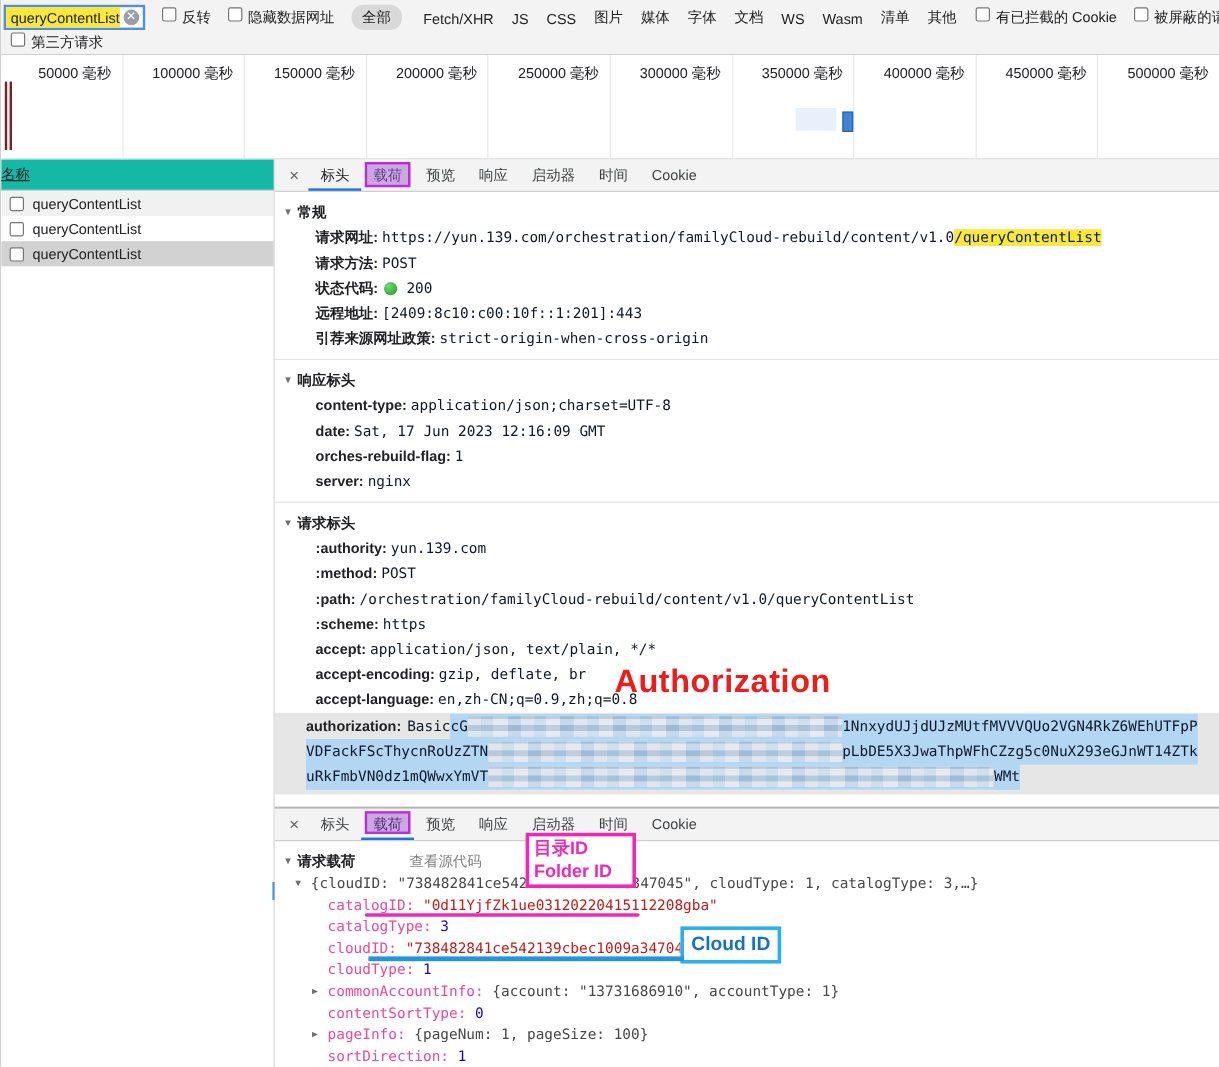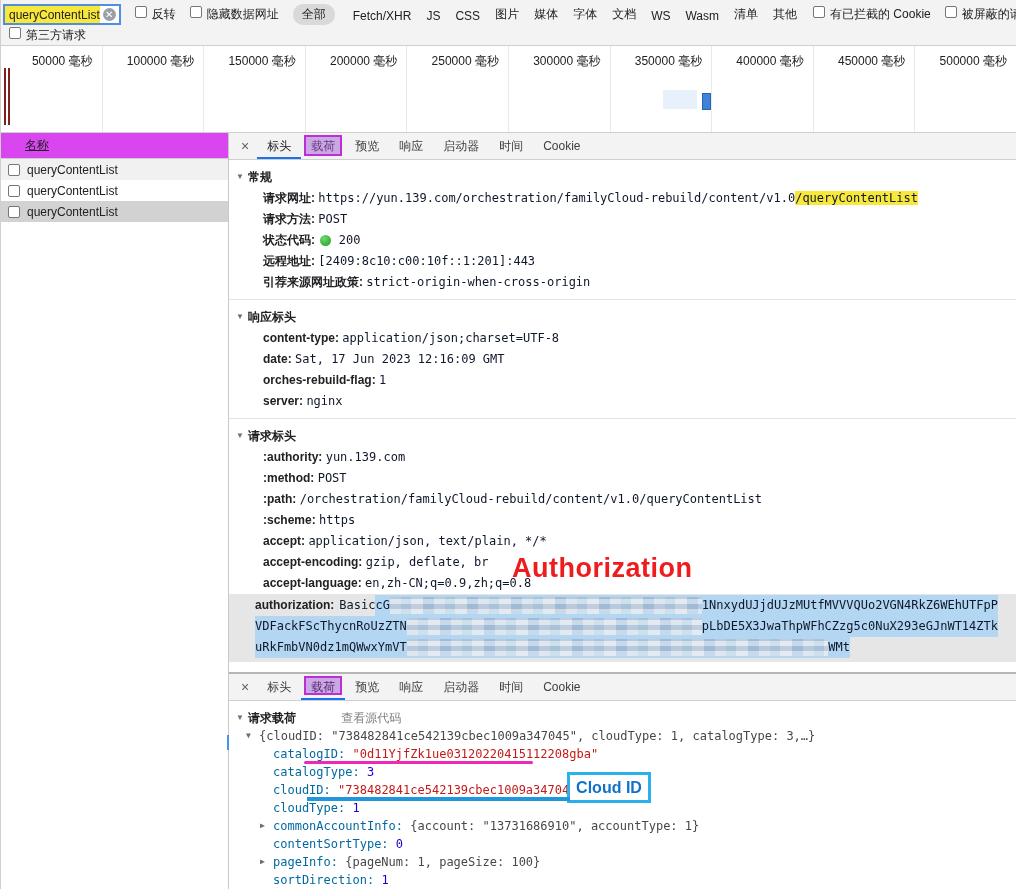--- a/index.html
+++ b/index.html
@@ -26,21 +26,21 @@
   
   .timeline { position:relative; height:87px; border-bottom:1px solid #cfcfcf; display:flex; background:#fff; }
   .tl-col { flex:1; border-right:1px solid #e9e9e9; text-align:right; padding:7px 9px 0 0; color:#202124; overflow:hidden; white-space:nowrap; }
   .tl-redbar { position:absolute; width:2px; height:57px; top:22px; background:#7d2020; }
   .tl-bluebar { position:absolute; left:701px; top:47px; width:9px; height:17px; background:#3f83d6; border:1px solid #2a64b0; }
   .tl-ghost { position:absolute; left:662px; top:44px; width:34px; height:19px; background:rgba(100,160,225,0.15); }
 
   
   .main { display:flex; height:756px; }
   .left { width:228px; flex:none; border-right:1px solid #c9c9c9; background:#fff; position:relative; }
-  .left-header { height:26px; line-height:25px; padding-left:24px; background:#d946ef; border-bottom:1px solid #cfcfcf; color:#202124;text-decoration:underline; }
+  .left-header { height:26px; line-height:25px; padding-left:0; background:#14b8a6; border-bottom:1px solid #cfcfcf; color:#202124;text-decoration:underline; }
   .req-row { height:21px; display:flex; align-items:center; gap:7px; padding-left:7px; white-space:nowrap; }
   .req-row.shade { background:#f1f1f1; }
   .req-row.selected { background:#d2d2d2; }
   .left-tick { position:absolute; right:-2px; top:602px; width:3px; height:15px; background:#4596e0; }
 
   .right { flex:1; display:flex; flex-direction:column; position:relative; background:#fff; }
 
   
   .tabbar { height:27px; flex:none; background:#f3f3f3; border-bottom:1px solid #cfcfcf; display:flex; align-items:stretch; padding-left:8px; }
   .close-x { font-size:14px; color:#5f6368; align-self:center; padding:0 8px 0 4px; }
@@ -77,21 +77,21 @@
   
   .payload-panel { flex:1; border-top:2px solid #b5b5b5; display:flex; flex-direction:column; background:#fff; }
   .payload-body { flex:1; padding:8px 0 0 0; overflow:hidden; }
   .pl-title-row { line-height:18px; padding-left:19px; position:relative; }
   .pl-title { font-weight:bold; color:#202124; }
   .view-source { color:#808080; margin-left:42px; }
   .trow { font-family:"DejaVu Sans Mono","Liberation Mono",monospace; font-size:12px; line-height:18px; position:relative; white-space:nowrap; }
   .trow .tri2 { position:absolute; font-size:8px; color:#6e6e6e; line-height:18px; }
   .preview-row { padding-left:30px; color:#474747; }
   .child-row { padding-left:44px; }
-  .k { color:#0369a1; }
+  .k { color:#ec4899; }
   .v-str { color:#c41a16; }
   .v-num { color:#1c00cf; }
   .v-prev { color:#474747; }
 
   
   .annot { position:absolute; z-index:20; }
   #annot-auth { left:511px; top:553px; font-size:27px; font-weight:bold; color:#ee1c1c; letter-spacing:0.5px; }
   #annot-folder { left:437px; top:694px; width:92px; border:3px solid #f028b6; background:#fff;
     color:#f028b6; font-weight:bold; font-size:15px; line-height:19px; padding:1px 4px; }
   #annot-cloud { left:566px; top:772px; width:84px; height:31px; border:3px solid #2bb1ea; background:#fff;
@@ -362,17 +362,21 @@
           </div>
           <div class="trow child-row">
             <span class="k">sortDirection: </span><span class="v-num">1</span>
           </div>
         </div>
       </div>
     </div>
   </div>
 
   <div class="annot" id="annot-auth">Authorization</div>
+  <div class="annot" id="annot-folder">
+    <div>目录ID</div>
+    <div>Folder ID</div>
+  </div>
   <div class="annot" id="underline-magenta"></div>
   <div class="annot" id="annot-cloud">Cloud ID</div>
   <div class="annot" id="underline-blue"></div>
 
 </div>
 
 </body></html>

